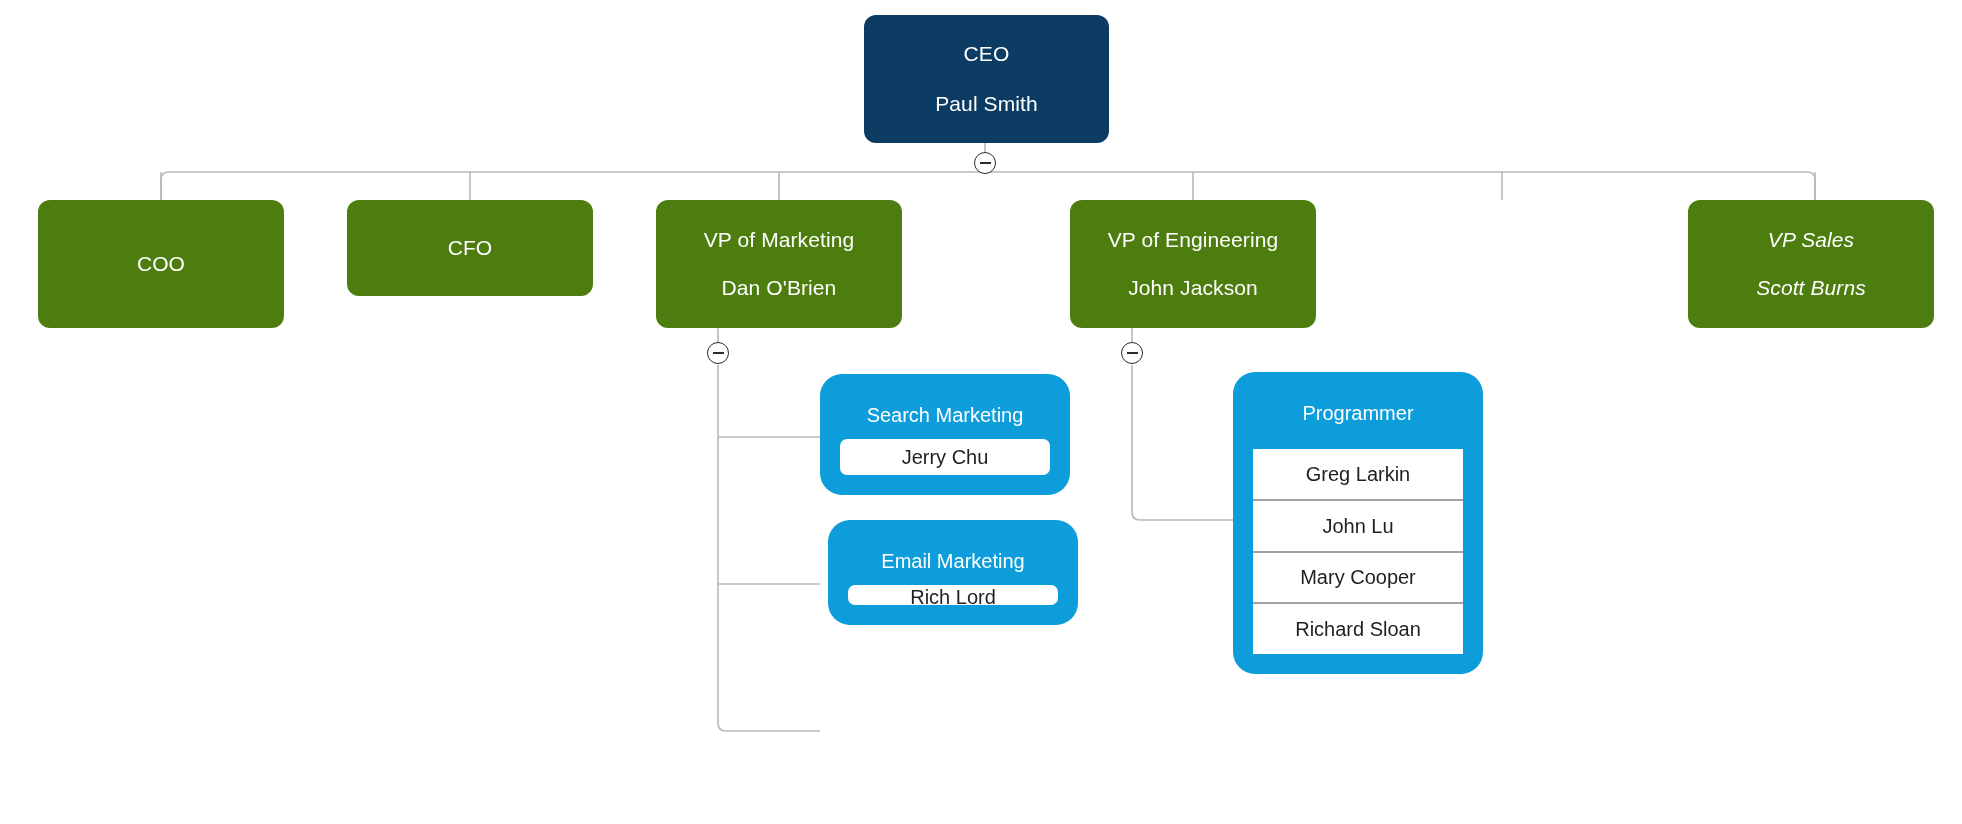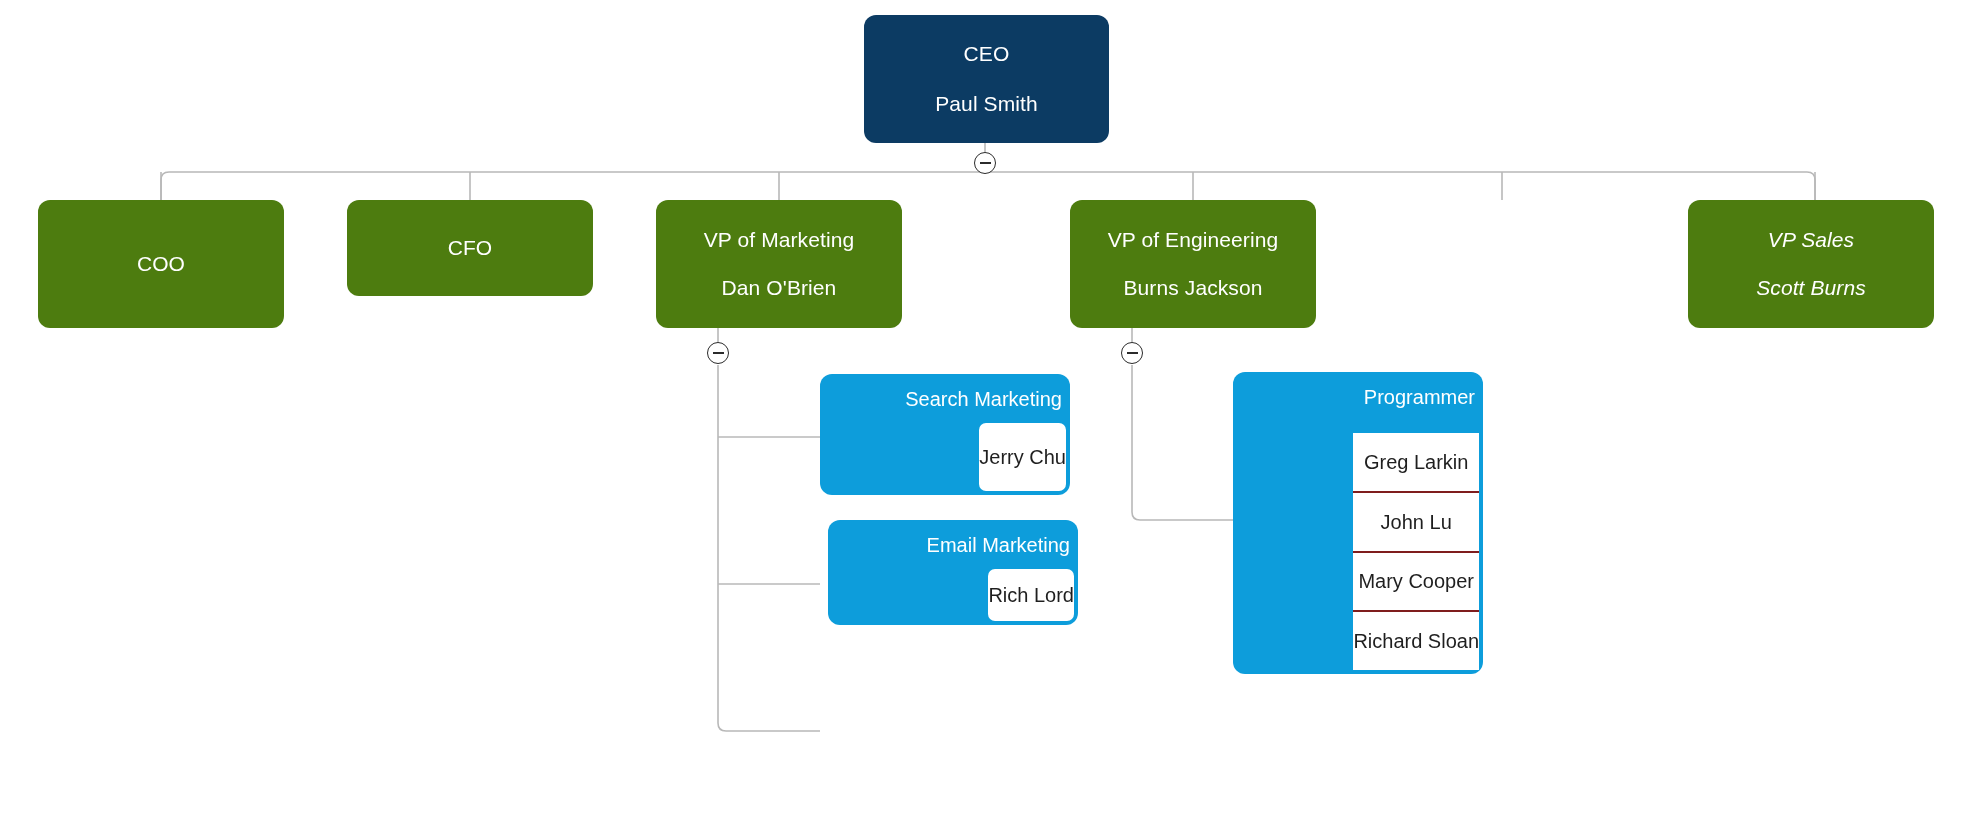--- a/index.html
+++ b/index.html
@@ -61,25 +61,24 @@
   .node.lvl1{
     background:#4d7c0f;
   }
   .node.lvl1.has-name .n-title{ margin-bottom:22px; }
 
   
   .card{
     position:absolute;
     box-sizing:border-box;
     background:#0d9ddb;
-    border-radius:12px;
-    padding:4px;
+    border-radius:22px;
+    padding:20px;
     display:flex;
     flex-direction:column;
-    align-items:flex-end;
   }
   .card .c-head{
     color:#ffffff;
     font-size:20px;
     line-height:24px;
     text-align:center;
     padding:9px 4px 12px;
     white-space:nowrap;
   }
   .card .c-body{
@@ -96,21 +95,21 @@
     line-height:24px;
     text-align:center;
     display:flex;
     align-items:center;
     justify-content:center;
     flex:1;
     white-space:nowrap;
   }
   
   .card.group .c-body{ border-radius:0; }
-  .card.group .c-row + .c-row{ border-top:2px solid #7f1d1d; }
+  .card.group .c-row + .c-row{ border-top:2px solid #a3a3a3; }
 
   
   .toggle{
     position:absolute;
     width:22px;
     height:22px;
     box-sizing:border-box;
     border-radius:50%;
     background:#ffffff;
     border:1.4px solid #2b2b2b;
@@ -165,21 +164,21 @@
     <div class="n-title">CFO</div>
   </div>
 
   <div class="node lvl1 has-name" style="left:656px; top:200px; width:246px; height:128px;">
     <div class="n-title">VP of Marketing</div>
     <div class="n-name">Dan O'Brien</div>
   </div>
 
   <div class="node lvl1 has-name" style="left:1070px; top:200px; width:246px; height:128px;">
     <div class="n-title">VP of Engineering</div>
-    <div class="n-name">Burns Jackson</div>
+    <div class="n-name">John Jackson</div>
   </div>
 
 
   <div class="node lvl1 has-name" style="left:1688px; top:200px; width:246px; height:128px;font-style:italic;">
     <div class="n-title">VP Sales</div>
     <div class="n-name">Scott Burns</div>
   </div>
 
   <div class="card" style="left:820px; top:374px; width:250px; height:121px;">
     <div class="c-head">Search Marketing</div>

